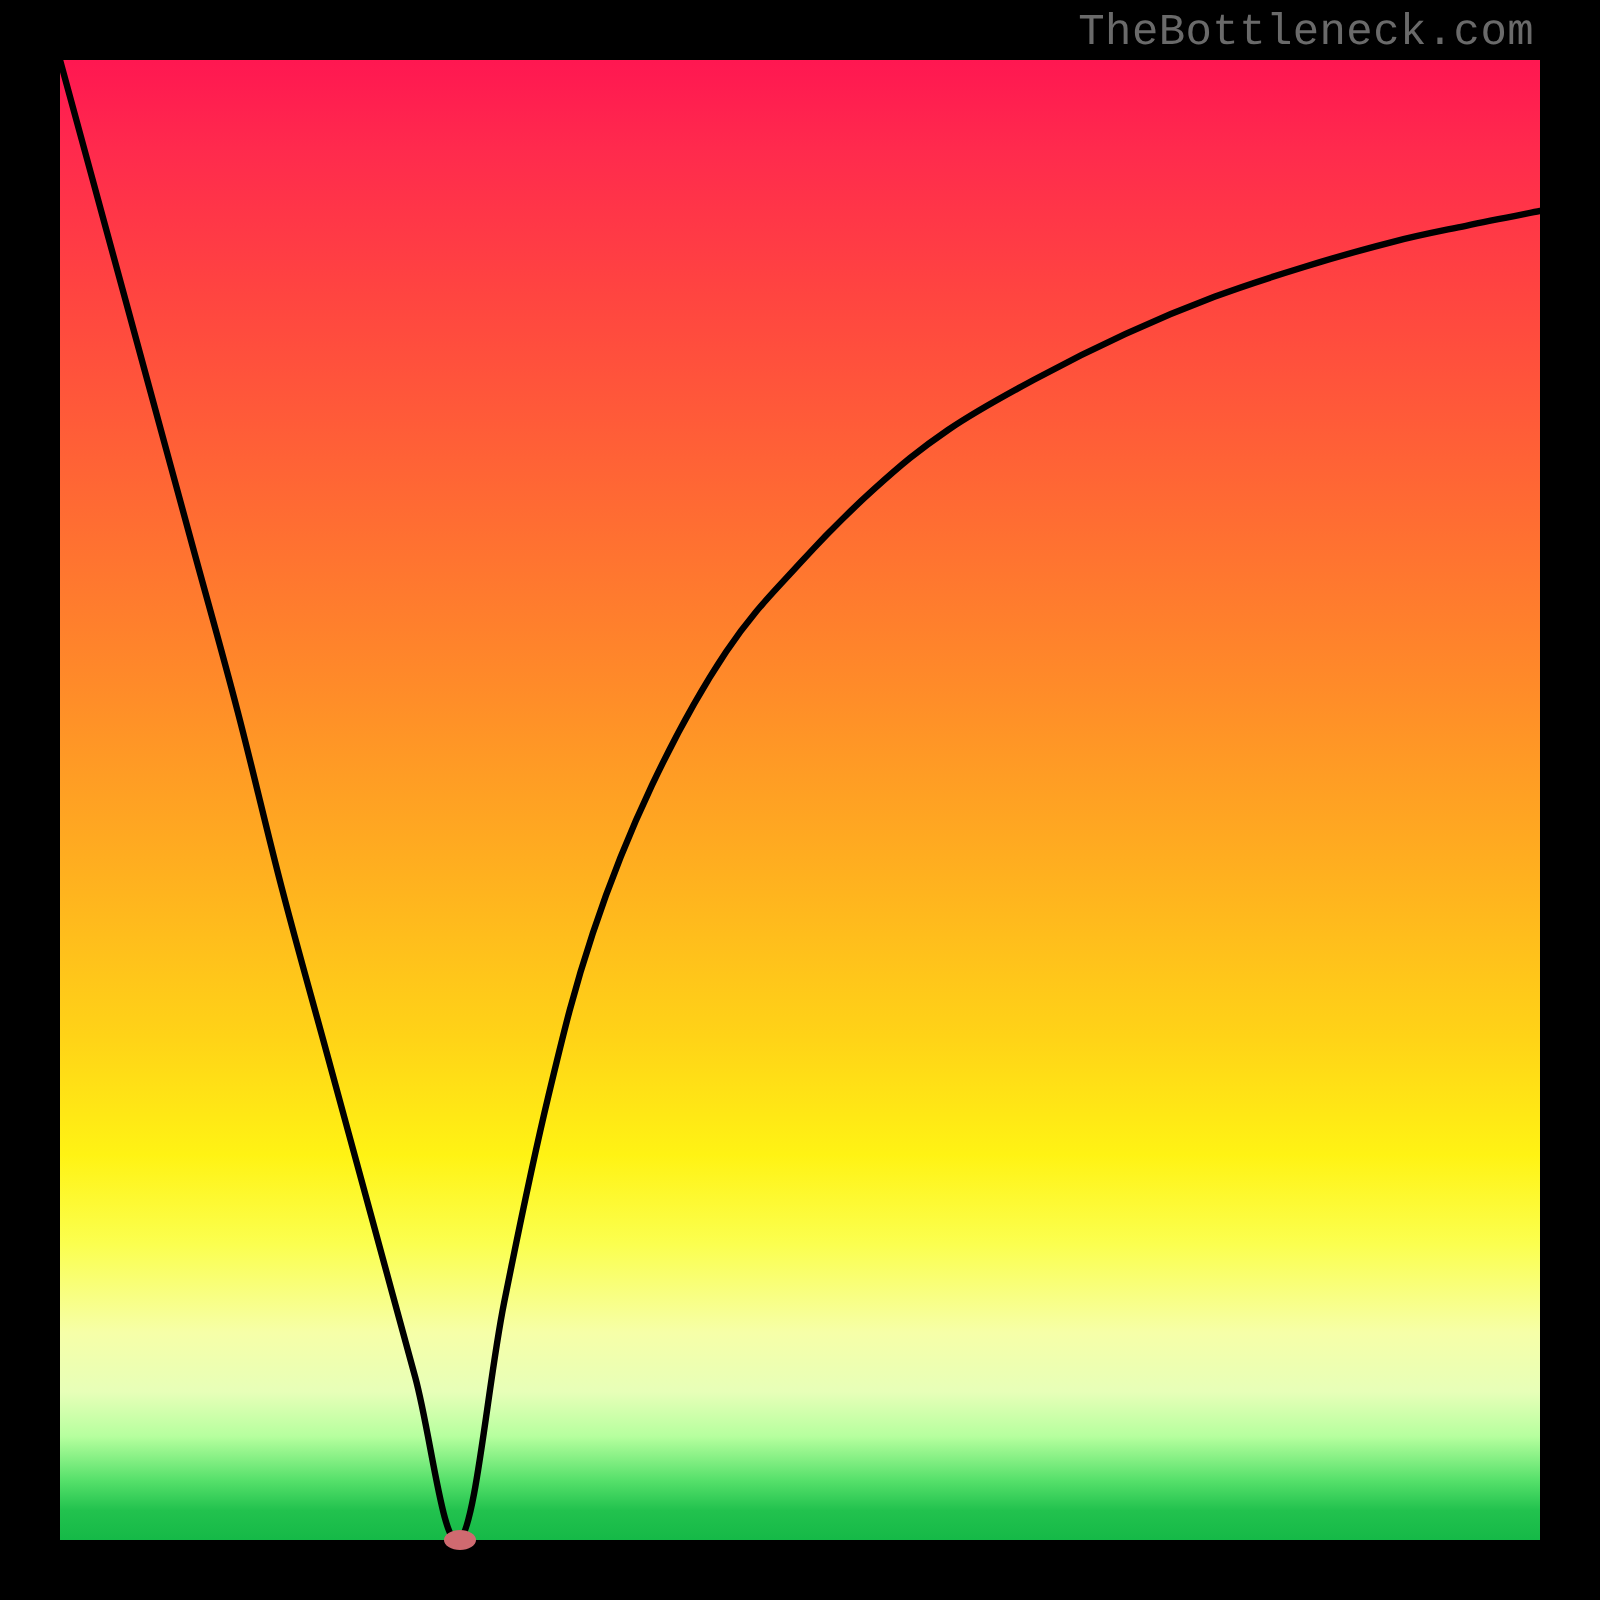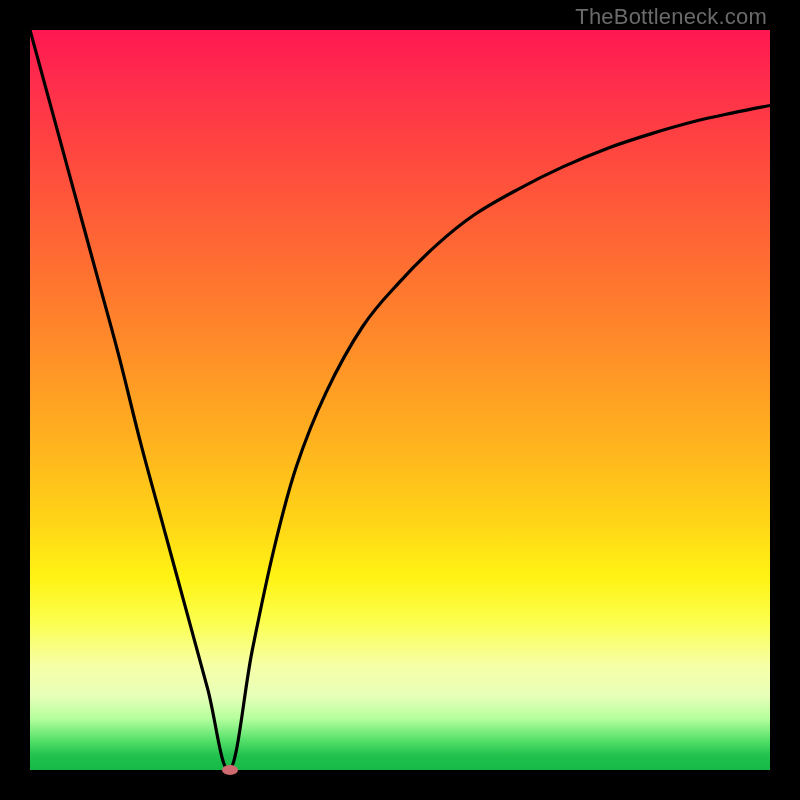--- a/index.html
+++ b/index.html
@@ -9,20 +9,21 @@
     height: 800px;
     background: #000;
     overflow: hidden;
     font-family: Arial, Helvetica, sans-serif;
   }
   .frame {
     position: relative;
     width: 800px;
     height: 800px;
     background: #000;
+    font-family: Liberation Mono, monospace;
   }
   .plot-area {
     position: absolute;
     left: 30px;
     top: 30px;
     width: 740px;
     height: 740px;
     
     background: linear-gradient(
       to bottom,

